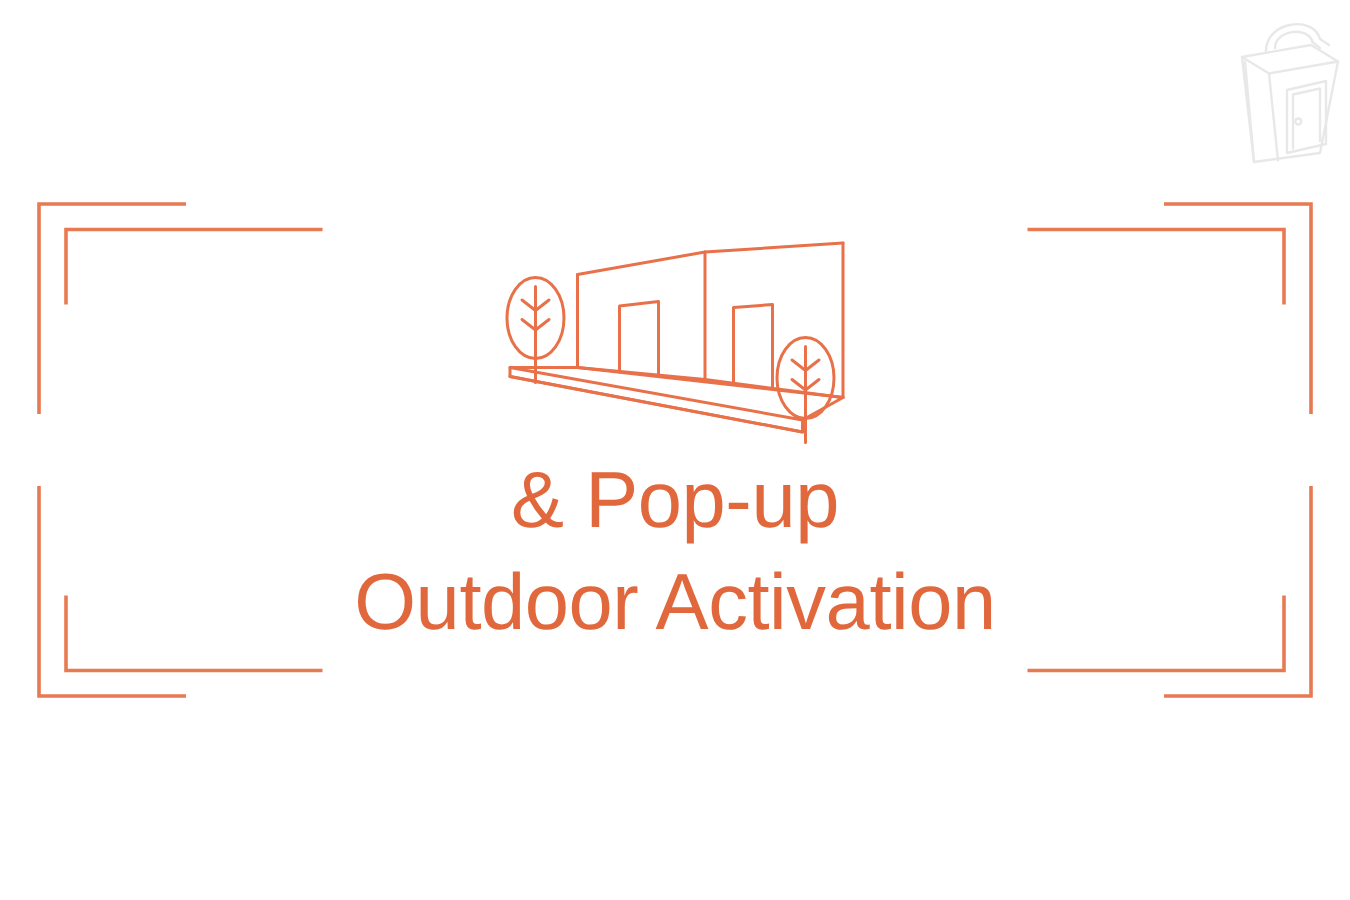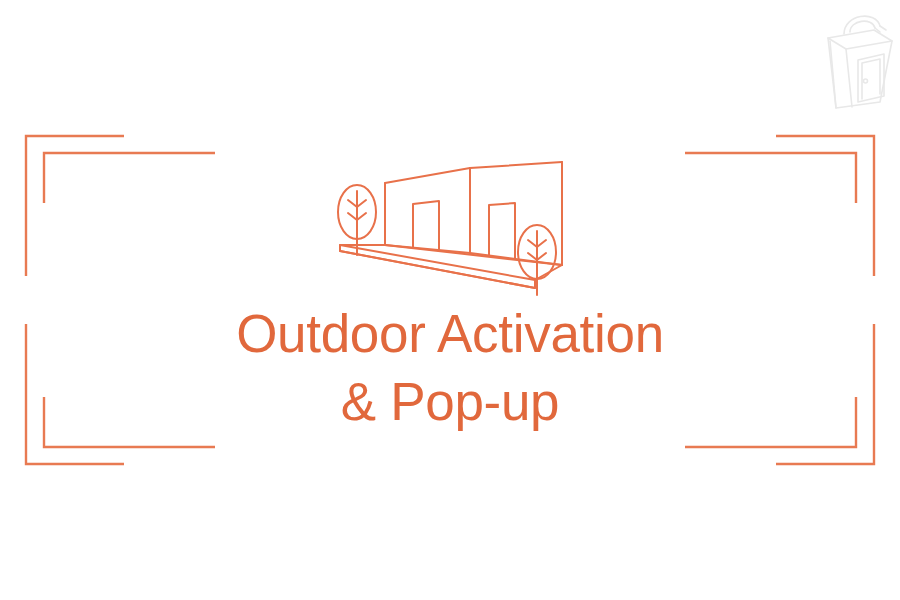--- a/index.html
+++ b/index.html
@@ -190,17 +190,17 @@
           <path d="M215 97 L224 90"></path>
           <path d="M215 110 L206 103"></path>
           <path d="M215 110 L224 103"></path>
         </g>
 
       </g>
     </svg>
   </div>
 
   <div class="title-block">
+    <span class="title-line">&amp; Pop-up</span>
     <span class="title-line">Outdoor Activation</span>
-    <span class="title-line">&amp; Pop-up</span>
   </div>
 
 </div>
 
 </body></html>

